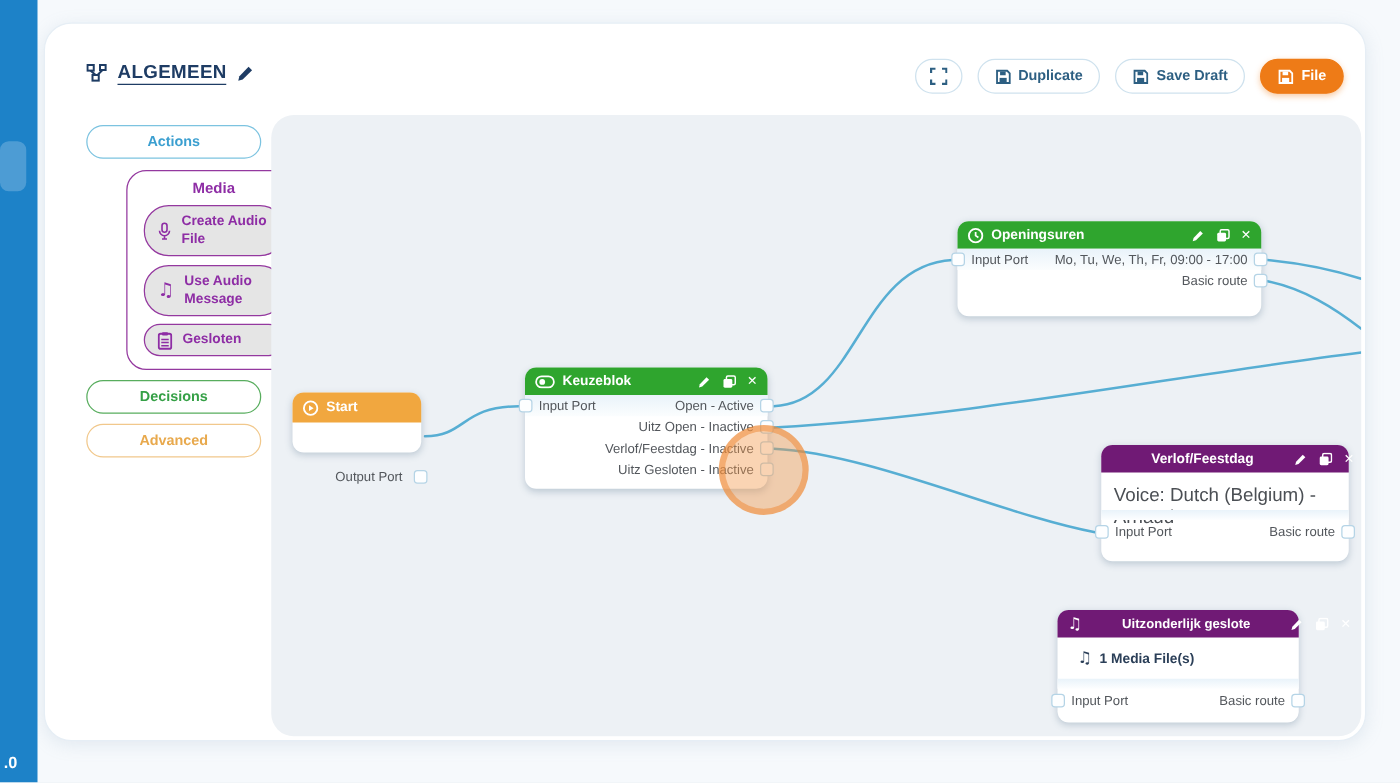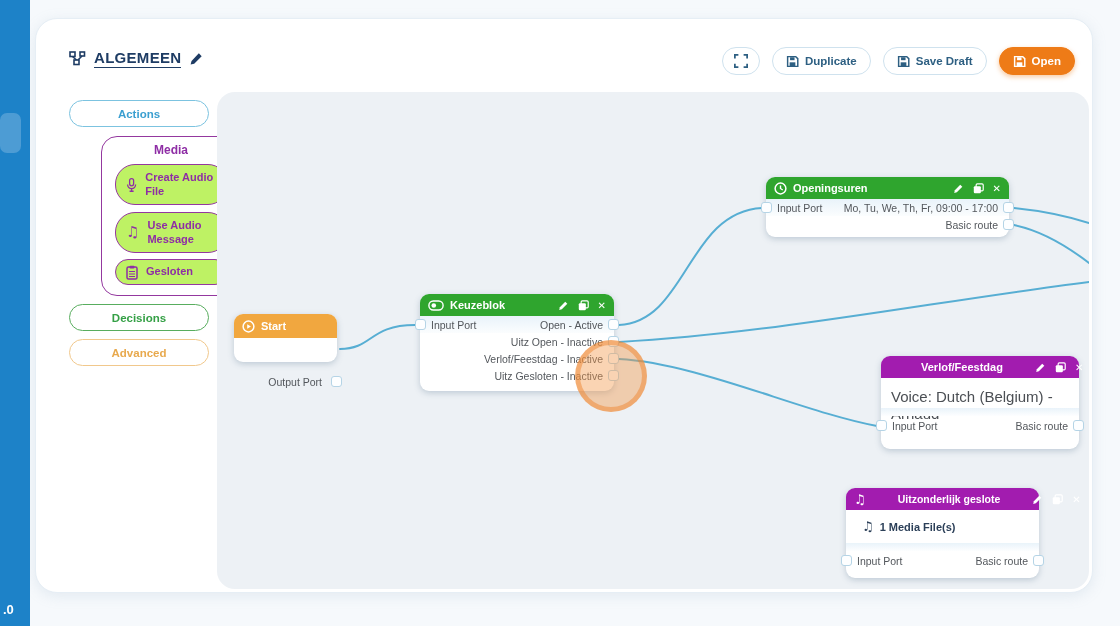--- a/index.html
+++ b/index.html
@@ -30,59 +30,59 @@
   
   .pill { position:absolute; left:33px; width:140px; height:27px; background:#fff; border-radius:14px;
           display:flex; align-items:center; justify-content:center; font-size:11.5px; font-weight:bold; cursor:pointer; }
   .pill.actions   { top:81px;  border:1.5px solid #7cc3e0; color:#3b9fd0; }
   .pill.decisions { top:285px; border:1.5px solid #58ad5e; color:#35a046; }
   .pill.advanced  { top:320px; border:1.5px solid #f1c88c; color:#e8a94d; }
   .media-group { position:absolute; left:33px; top:117px; width:140px; height:160px;
                  border:1.5px solid #94389f; border-radius:16px;margin-left:32px; }
   .media-label { text-align:center; margin-top:6px; font-size:12px; font-weight:bold; color:#8e2da5; }
   .media-btn { position:absolute; left:13px; width:113px; border:1.5px solid #94389f; border-radius:20px;
-               background:#bef264; display:flex; align-items:center; gap:8px; padding:0 4px 0 10px;
+               background:#e5e5e5; display:flex; align-items:center; gap:8px; padding:0 4px 0 10px;
                font-size:11px; font-weight:bold; color:#8e2da5; line-height:1.25; cursor:pointer; }
   .media-btn.caf { top:27px; height:41px; }
   .media-btn.uam { top:75px; height:41px; }
   .media-btn.sum { top:122px; height:26px; border-radius:13px; }
 
   
   .canvas { position:absolute; left:181px; top:73px; width:872px; height:497px; background:#edf1f5;
             border-radius:18px; overflow:hidden; }
   .edges { position:absolute; left:0; top:0; pointer-events:none; }
 
   
   .node { position:absolute; background:#fff; border-radius:9px; box-shadow:0 2px 6px rgba(70,100,130,.28);
           display:flex; flex-direction:column; z-index:2; cursor:move; }
   .node-header { height:22px; flex:0 0 22px; display:flex; align-items:center; gap:6px; padding:0 8px;
                  border-radius:9px 9px 0 0; color:#fff; font-weight:bold; font-size:11px; white-space:nowrap; }
   .hdr-green  { background:#2fa52e; }
-  .hdr-purple { background:#a21caf;gap:32px; }
+  .hdr-purple { background:#701a75;gap:32px; }
   .hdr-orange { background:#f1a73f; height:24px; flex-basis:24px; }
   .hdr-actions { margin-left:auto; display:flex; align-items:center; gap:9px; }
   .hdr-actions .close { font-size:10px; font-weight:bold; cursor:pointer; font-family:"DejaVu Sans",sans-serif; }
   .hdr-actions svg { cursor:pointer; }
 
   .port-row { position:relative; height:17px; flex:0 0 17px; display:flex; align-items:center;
               justify-content:space-between; padding:0 11px; font-size:10.5px; color:#53575c; white-space:nowrap; }
   .port-row .right-label { margin-left:auto; }
   .row-tint { background:linear-gradient(to bottom,#e9f3fa,#fbfdfe); }
   .tint-strip { height:8px; flex:0 0 8px; background:linear-gradient(to bottom,#e9f3fa,#fdfeff); }
   .port { position:absolute; width:11px; height:11px; background:#fdfeff; border:1px solid #b5d4e6;
           border-radius:3px; top:3px; cursor:pointer; z-index:3; }
   .port.pl { left:-5px; } .port.pr { right:-5px; }
   .spacer { flex:1 1 auto; }
 
   .node.start { left:17px; top:222px; width:103px; height:48px; }
   .node.start .port-row { height:24px; flex-basis:24px;margin-top:32px; }
   .node.start .port { top:6px; }
 
   .node.keuzeblok { left:203px; top:202px; width:194px; height:97px; padding-bottom:7px; }
-  .node.openingsuren { left:549px; top:85px; width:243px; height:60px; padding-bottom:8px; }
+  .node.openingsuren { left:549px; top:85px; width:243px; height:76px; padding-bottom:8px; }
 
   .node.verlof { left:664px; top:264px; width:198px; height:93px; padding-bottom:13px; }
   .text-row { padding:10px 10px 3px 10px; font-size:15px; color:#4b4f54; height:30px; flex:0 0 30px; }
   .node.verlof .port-row, .node.uitz .port-row { height:20px; flex-basis:20px; }
   .node.verlof .port, .node.uitz .port { top:4px; }
 
   .node.uitz { left:629px; top:396px; width:193px; height:90px; padding-bottom:7px; }
   .media-row { height:33px; flex:0 0 33px; display:flex; align-items:center; gap:6px; padding:0 16px;
                font-size:11px; font-weight:bold; color:#2b3f58; }
 
@@ -137,21 +137,21 @@
           <rect x="4.5" y="9" width="7" height="5" fill="#2d5f82"></rect>
       </svg>
       <span>Save Draft</span>
     </button>
     <button class="tbtn save">
       <svg width="13" height="13" viewBox="0 0 16 16">
         <path d="M2 2h10l2.5 2.5V14H2z" fill="none" stroke="#fff" stroke-width="1.8"></path>
         <rect x="5" y="2.8" width="5.5" height="3.6" fill="#fff"></rect>
           <rect x="4.5" y="9" width="7" height="5" fill="#fff"></rect>
       </svg>
-      <span>Open</span>
+      <span>File</span>
     </button>
   </div>
 
   <div class="pill actions">
     <span>Actions</span>
   </div>
 
   <div class="media-group">
     <div class="media-label">Media</div>
     <div class="media-btn caf">

